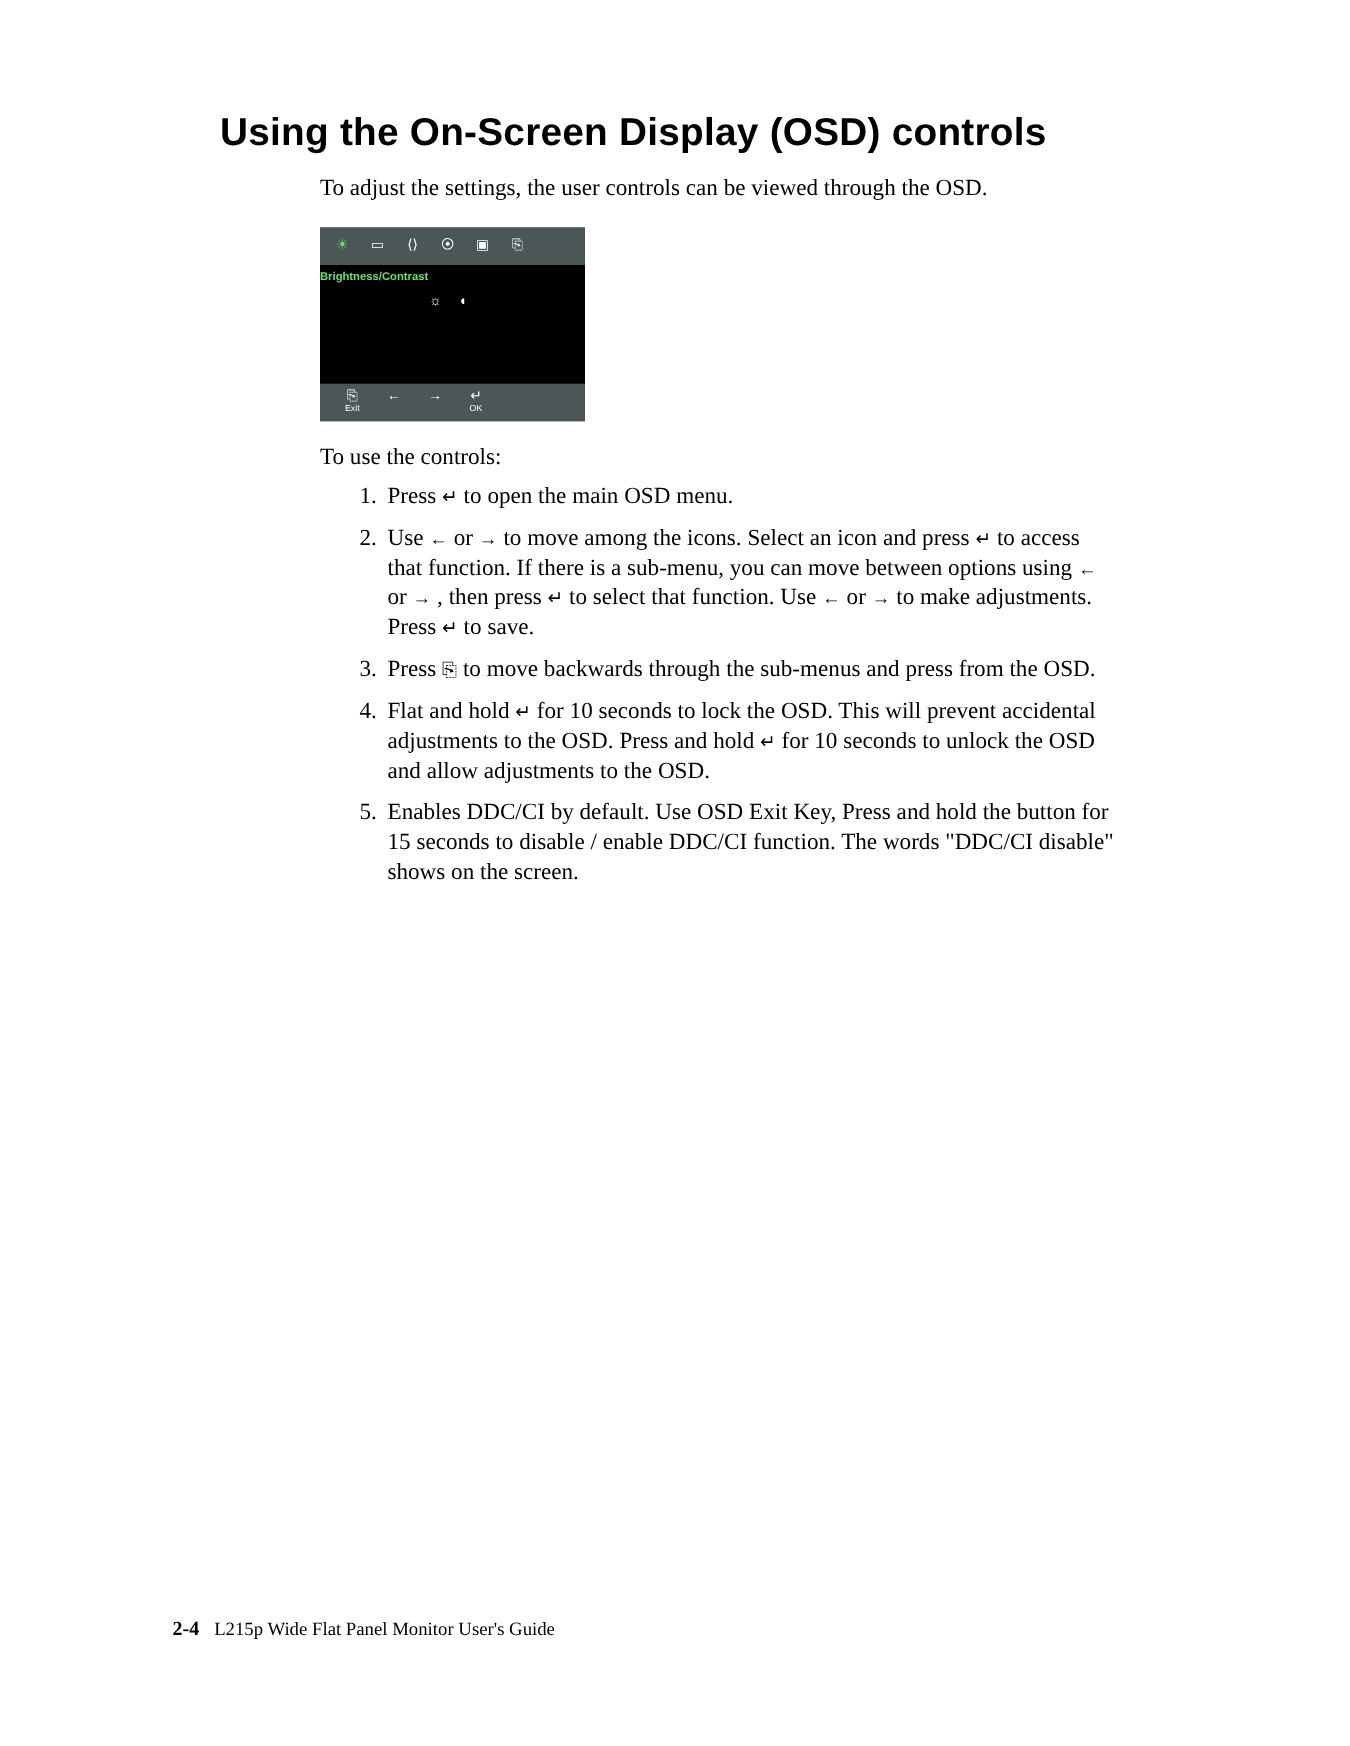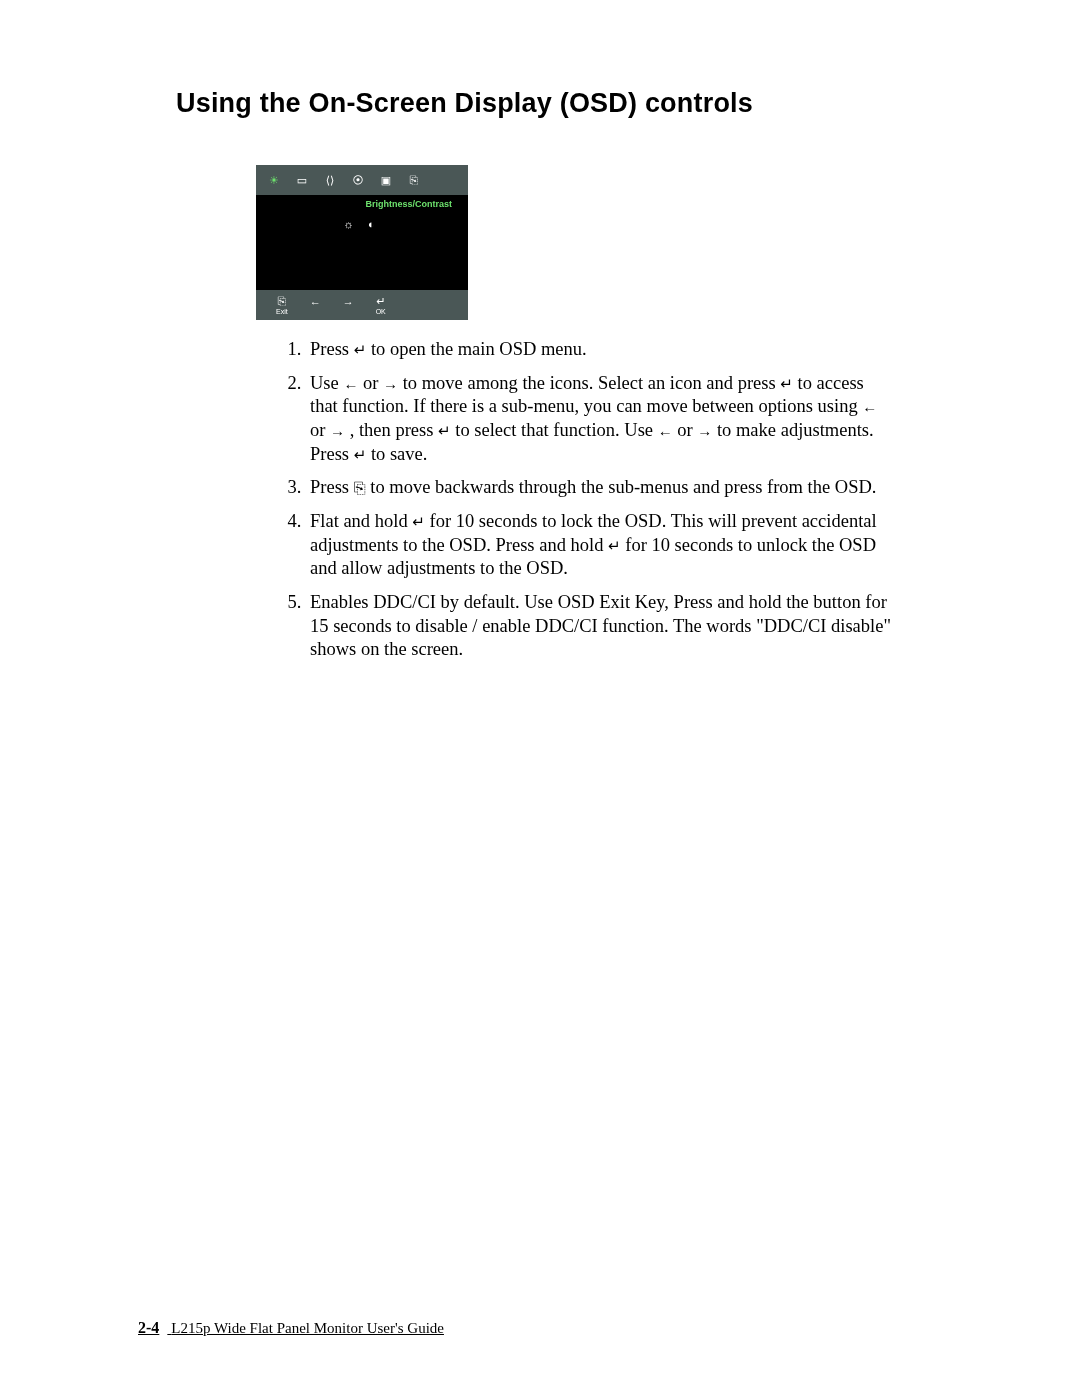--- a/index.html
+++ b/index.html
@@ -14,22 +14,22 @@
   .page {
     position: relative;
     width: 1080px;
     height: 1397px;
     box-sizing: border-box;
     padding: 88px 110px 0 176px;
   }
   h2.section-heading {
     font-family: Arial, Helvetica, sans-serif;
     font-weight: 700;
-    font-size: 27px;
-    margin: 0 0 46px 0;
+    font-size: 31px;
+    margin: 0 0 16px 0;
     letter-spacing: 0.2px;
   }
   .indent {
     margin-left: 80px;
     max-width: 640px;
     font-size: 18.5px;
     line-height: 1.28;
   }
   p.intro { margin: 0 0 18px 0; }
   p.lead  { margin: 18px 0 8px 0; }
@@ -61,22 +61,22 @@
     background: #4a5756;
     display: flex;
     align-items: center;
     gap: 22px;
     padding-left: 20px;
     color: #fff;
     font-family: Arial, sans-serif;
   }
   .osd-title {
     position: absolute;
-    top: 34px; left: 0; right: 16px;
-    text-align: right;
+    top: 34px; left: 0; right: 4px;
+    text-align: left;
     color: #6de06d;
     font-family: Arial, sans-serif;
     font-weight: 700;
     font-size: 9px;
   }
   .osd-sub {
     position: absolute;
     top: 52px; left: 0; right: 0;
     text-align: center;
     color: #fff;
@@ -117,41 +117,41 @@
   .sym {
     font-family: Arial, sans-serif;
     font-size: 15px;
     vertical-align: 0;
   }
 
   
   .footer {
     position: absolute;
     left: 138px;
-    bottom: 60px;
+    bottom: 84px;
     font-size: 16px;
-    text-decoration: underline;
   }
   .footer .pg {
     font-weight: 700;
     font-family: "Book Antiqua", Palatino, serif;
     margin-right: 8px;
   }
   .footer .doc {
     font-size: 15px;
   }
 </style>
 </head>
 <body>
 
 <div class="page">
 
   <h2 class="section-heading">Using the On-Screen Display (OSD) controls</h2>
 
   <div class="indent">
+    <p class="intro">To adjust the settings, the user controls can be viewed through the OSD.</p>
 
     <div class="osd-panel">
       <div class="osd-top">
         <span class="mini first">☀</span>
         <span class="mini">▭</span>
         <span class="mini">⟨⟩</span>
         <span class="mini">⦿</span>
         <span class="mini">▣</span>
         <span class="mini">⎘</span>
       </div>
@@ -170,20 +170,21 @@
           <span class="glyph">→</span>
           <span>&nbsp;</span>
         </div>
         <div class="bot-col">
           <span class="glyph">↵</span>
           <span>OK</span>
         </div>
       </div>
     </div>
 
+    <p class="lead">To use the controls:</p>
 
     <ol class="steps">
       <li>
         <span>Press </span><span class="sym">↵</span><span> to open the main OSD menu.</span>
       </li>
       <li>
         <span>Use </span><span class="sym">←</span><span> or </span><span class="sym">→</span><span> to move among the icons. Select an icon and press </span><span class="sym">↵</span><span> to access that function. If there is a sub-menu, you can move between options using </span><span class="sym">←</span><span> or </span><span class="sym">→</span><span> , then press </span><span class="sym">↵</span><span> to select that function. Use </span><span class="sym">←</span><span> or </span><span class="sym">→</span><span> to make adjustments. Press </span><span class="sym">↵</span><span> to save.</span>
       </li>
       <li>
         <span>Press </span><span class="sym">⎘</span><span> to move backwards through the sub-menus and press from the OSD.</span>

